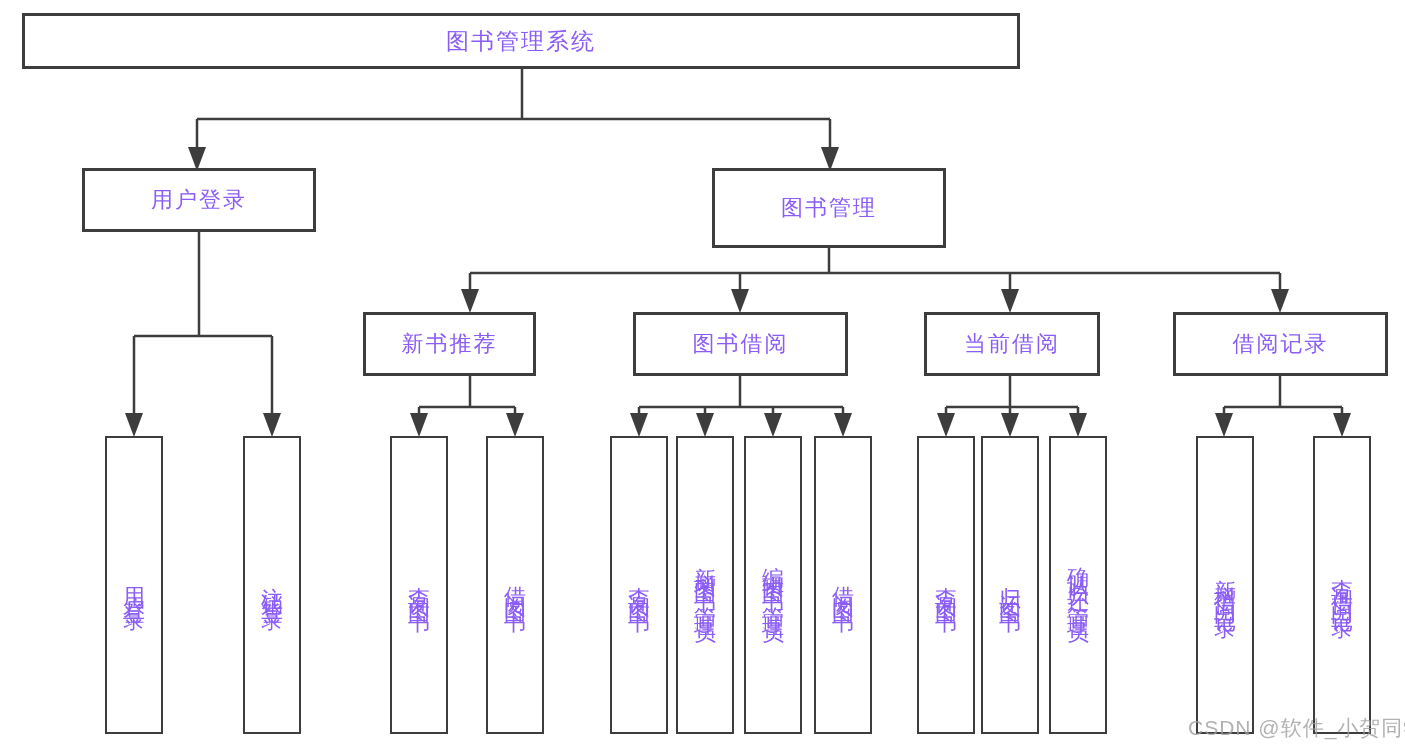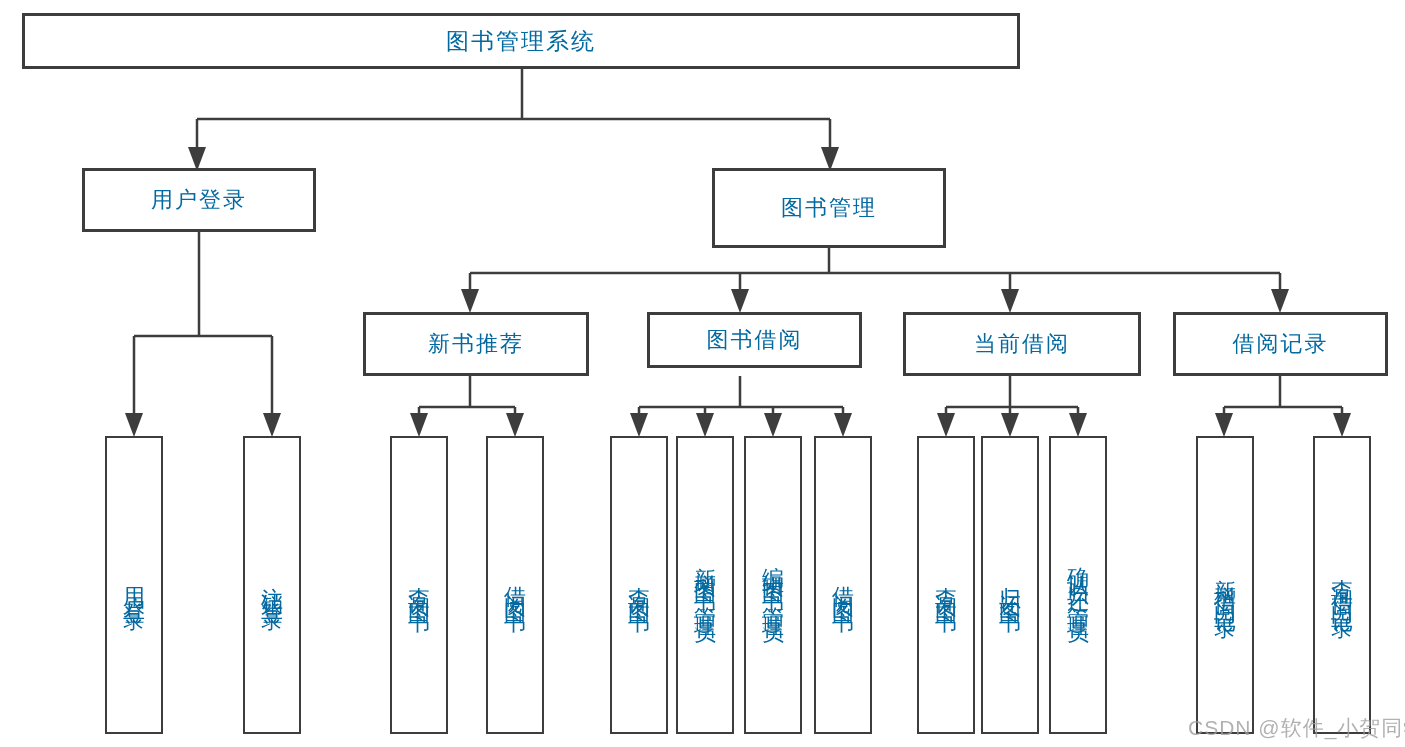--- a/index.html
+++ b/index.html
@@ -3,21 +3,21 @@
 <meta charset="utf-8">
 <style>
   html,body{margin:0;padding:0;background:#ffffff;}
   .canvas{
     position:relative;width:1405px;height:747px;background:#ffffff;
     font-family:"Liberation Sans", sans-serif;overflow:hidden;
   }
   .connectors{position:absolute;left:0;top:0;width:1405px;height:747px;z-index:1;}
   .box{
     position:absolute;box-sizing:border-box;background:#ffffff;
-    border:3px solid #3d3d3d;color:#0369a1;z-index:2;
+    border:3px solid #3d3d3d;color:#8b5cf6;z-index:2;
     display:flex;align-items:center;justify-content:center;
     font-size:22px;letter-spacing:2px;line-height:1;white-space:nowrap;
   }
   .box.root{font-size:23px;}
   .box.vleaf{
     writing-mode:vertical-rl;text-orientation:mixed;
     letter-spacing:8px;white-space:normal;border-width:2.5px;
   }
   .watermark{
     position:absolute;z-index:3;color:#9e9e9e;opacity:0.8;
@@ -60,23 +60,23 @@
       <polygon points="1215,413 1233,413 1224,437"></polygon>
       <polygon points="1333,413 1351,413 1342,437"></polygon>
     </g>
   </svg>
 
   <div class="box root" style="left:22px;top:13px;width:998px;height:56px">图书管理系统</div>
 
   <div class="box" style="left:82px;top:168px;width:234px;height:64px">用户登录</div>
   <div class="box" style="left:712px;top:168px;width:234px;height:80px">图书管理</div>
 
-  <div class="box" style="left:363px;top:312px;width:226px;height:64px">新书推荐</div>
-  <div class="box" style="left:647px;top:312px;width:215px;height:56px">图书借阅</div>
-  <div class="box" style="left:903px;top:312px;width:238px;height:64px">当前借阅</div>
+  <div class="box" style="left:363px;top:312px;width:173px;height:64px">新书推荐</div>
+  <div class="box" style="left:633px;top:312px;width:215px;height:64px">图书借阅</div>
+  <div class="box" style="left:924px;top:312px;width:176px;height:64px">当前借阅</div>
   <div class="box" style="left:1173px;top:312px;width:215px;height:64px">借阅记录</div>
 
   <div class="box vleaf" style="left:105px;top:436px;width:58px;height:298px">用户登录</div>
   <div class="box vleaf" style="left:243px;top:436px;width:58px;height:298px">注销登录</div>
 
   <div class="box vleaf" style="left:390px;top:436px;width:58px;height:298px">查询图书</div>
   <div class="box vleaf" style="left:486px;top:436px;width:58px;height:298px">借阅图书</div>
 
   <div class="box vleaf" style="left:610px;top:436px;width:58px;height:298px">查询图书</div>
   <div class="box vleaf" style="left:676px;top:436px;width:58px;height:298px">新增图书（管理员）</div>

